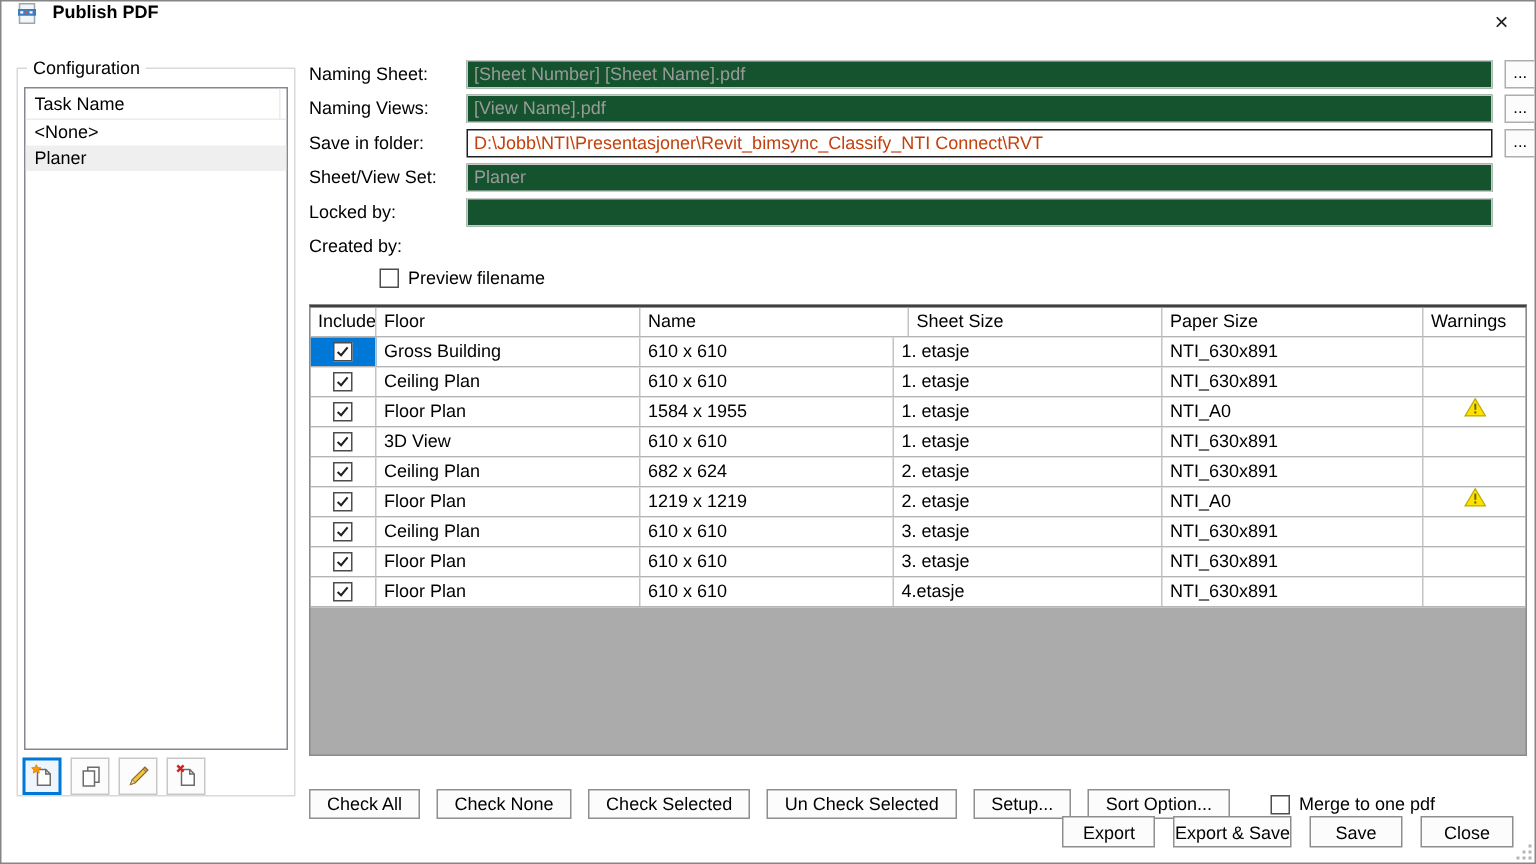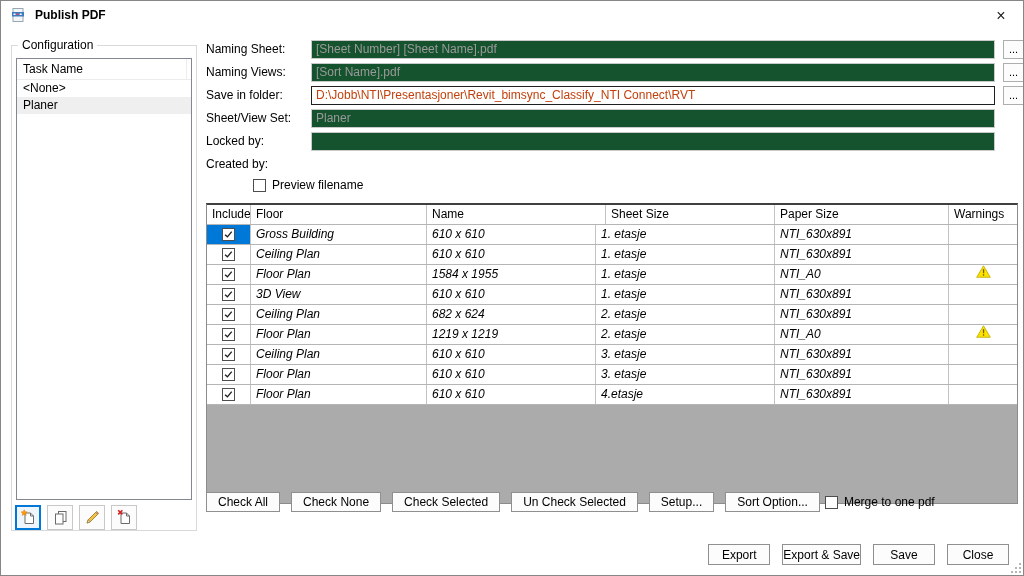--- a/index.html
+++ b/index.html
@@ -3,21 +3,21 @@
 <meta charset="utf-8">
 <style>
   * { margin:0; padding:0; box-sizing:border-box; }
   html,body { background:#fff; }
   button { font-family:inherit; font-size:inherit; cursor:default; }
 
   .dialog{position:relative;width:1024px;height:576px;background:#fff;border:1px solid #868686;
     font-family:"Liberation Sans",sans-serif;font-size:12px;color:#000;overflow:hidden;}
 
   
-  .titlebar{position:absolute;left:0;top:0;width:100%;height:28px;display:flex;align-items:center;padding-left:9px;}
+  .titlebar{position:absolute;left:0;top:0;width:100%;height:28px;display:flex;align-items:flex-start;padding-left:9px;}
   .app-icon{width:16px;height:16px;margin-right:9px;flex:none;}
   .title-text{font-weight:700;font-size:12px;}
   .close-btn{position:absolute;top:3px;right:6px;width:32px;height:24px;border:none;background:transparent;
     font-size:16px;color:#222;display:flex;align-items:center;justify-content:center;}
 
   
   .groupbox{position:absolute;left:10px;top:44px;width:186px;height:486px;border:1px solid #d9d9d9;}
   .groupbox-label{position:absolute;left:17px;top:37px;background:#fff;padding:0 4px;}
   .task-list{position:absolute;left:4px;top:12px;width:176px;height:442px;border:1px solid #828790;background:#fff;overflow:hidden;}
   .task-header{height:21px;line-height:21px;padding-left:6px;border-bottom:1px solid #ececec;position:relative;}
@@ -40,28 +40,28 @@
   .browse-btn{width:21px;height:19px;margin-left:8px;border:1px solid #aeaeae;background:#fcfcfc;line-height:13px;text-align:center;padding:0;font-size:11px;flex:none;}
   .browse-spacer{width:29px;flex:none;}
   .checkbox-row{display:flex;align-items:center;gap:6px;margin-left:47px;margin-top:4px;}
   .checkbox{width:13px;height:13px;border:1px solid #4d4d4d;background:#fff;display:inline-flex;align-items:center;justify-content:center;flex:none;}
 
   
   .grid{position:absolute;left:205px;top:202px;width:812px;height:301px;background:#ababab;border:1px solid #8b8b8b;border-top:2px solid #404040;overflow:hidden;}
   .grid-header{display:flex;height:20px;background:#fff;border-bottom:1px solid #b5b5b5;}
   .grid-hcell{line-height:19px;padding-left:5px;border-right:1px solid #c3c3c3;overflow:hidden;}
   .grid-row{display:flex;height:20px;background:#fff;border-bottom:1px solid #b5b5b5;}
-  .grid-cell{line-height:19px;padding-left:5px;border-right:1px solid #c3c3c3;overflow:hidden;white-space:nowrap;font-style:italic;}
+  .grid-cell{line-height:19px;padding-left:5px;border-right:1px solid #c3c3c3;overflow:hidden;white-space:nowrap;}
   .c0{width:44px;flex:none;} .c1{width:176px;flex:none;} .c2{width:169px;flex:none;}
   .c3{width:179px;flex:none;} .c4{width:174px;flex:none;} .c5{flex:1;border-right:none;}
   .center{display:flex;align-items:center;justify-content:center;padding-left:0;}
   .grid-cell.sel{background:#0078d7;}
 
   
-  .table-actions{position:absolute;left:205px;top:491px;display:flex;align-items:center;gap:2px;justify-content:flex-end;}
+  .table-actions{position:absolute;left:205px;top:525px;display:flex;align-items:center;gap:24px;justify-content:flex-end;}
   .action-btn{height:20px;padding:0 11px;border:1px solid #8f8f8f;background:#fcfcfc;line-height:17px;}
   .merge-group{display:flex;align-items:center;gap:6px;margin-left:3px;}
 
   
   .footer{position:absolute;top:543px;right:14px;display:flex;gap:12px;}
   .footer-btn{height:21px;min-width:62px;padding:0 0;border:1px solid #8f8f8f;background:#fcfcfc;line-height:18px;}
   .resize-grip{position:absolute;right:1px;bottom:1px;width:12px;height:12px;}
 </style>
 </head>
 <body>
@@ -132,21 +132,21 @@
 
   <div class="form-area">
     <div>
         <div class="form-row">
           <span class="form-label">Naming Sheet:</span>
           <div class="form-input disabled">[Sheet Number] [Sheet Name].pdf</div>
           <button class="browse-btn">...</button>
         </div>
         <div class="form-row">
           <span class="form-label">Naming Views:</span>
-          <div class="form-input disabled">[Sort Name].pdf</div>
+          <div class="form-input disabled">[View Name].pdf</div>
           <button class="browse-btn">...</button>
         </div>
         <div class="form-row">
           <span class="form-label">Save in folder:</span>
           <div class="form-input active">D:\Jobb\NTI\Presentasjoner\Revit_bimsync_Classify_NTI Connect\RVT</div>
           <button class="browse-btn">...</button>
         </div>
         <div class="form-row">
           <span class="form-label">Sheet/View Set:</span>
           <div class="form-input disabled">Planer</div>

